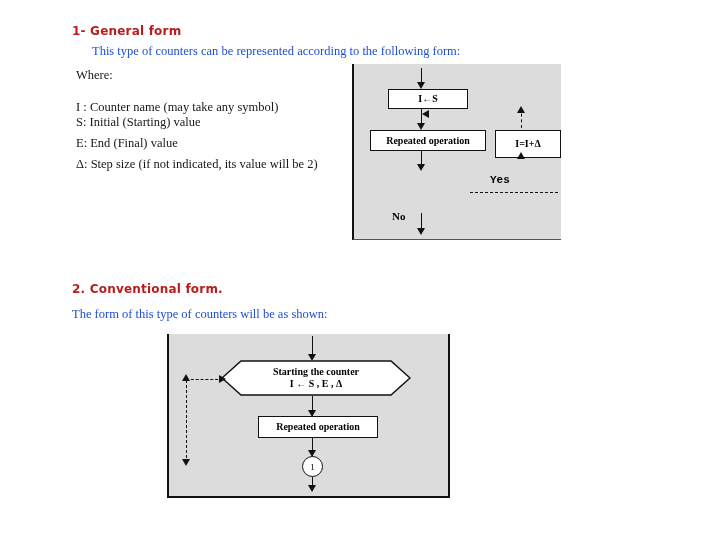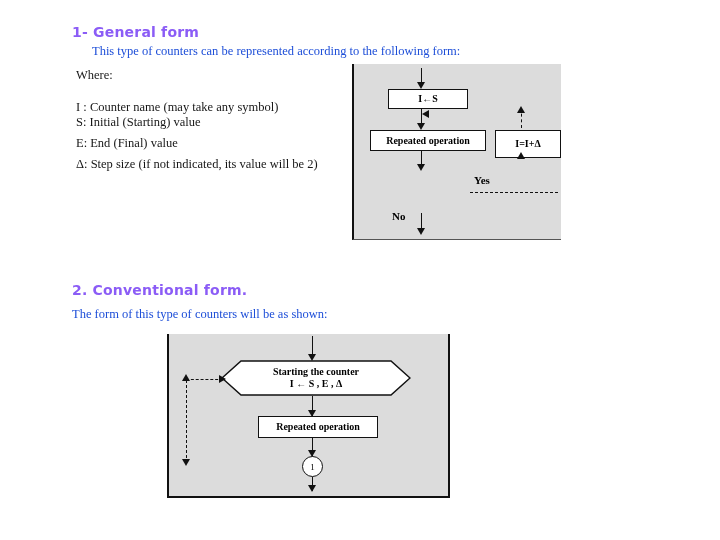--- a/index.html
+++ b/index.html
@@ -14,23 +14,23 @@
     font-family: "Liberation Serif", "DejaVu Serif", serif;
     color: #111111;
     overflow: hidden;
   }
 
   
   .sec-heading {
     position: absolute;
     font-family: "DejaVu Sans", "Liberation Sans", sans-serif;
     font-weight: bold;
-    font-size: 14px;
+    font-size: 12px;
     letter-spacing: 0.2px;
-    color: #8b5cf6;
+    color: #b91c1c;
     white-space: nowrap;
   }
   .body-text {
     position: absolute;
     font-family: "Liberation Serif", "DejaVu Serif", serif;
     font-size: 12.5px;
     color: #1d4ed8;
     white-space: nowrap;
   }
   .where-label {
@@ -221,21 +221,21 @@
   <div class="dashline-v" style="left:167px; top:44px; height:20px;"></div>
   <div class="arrow-up" style="left:163px; top:42px;"></div>
 
   <div class="arrow-up" style="left:163px; top:88px;"></div>
 
   <div class="vline" style="left:67px; top:87px; height:18px;"></div>
   <div class="arrow-down" style="left:63px; top:100px;"></div>
 
 
   <div class="dashline-h" style="left:116px; top:128px; width:88px;"></div>
-  <div class="edge-label" style="left:120px; top:110px;">Yes</div>
+  <div class="edge-label" style="left:136px; top:110px;font-family:Liberation Mono, monospace;">Yes</div>
 
   <div class="vline" style="left:67px; top:149px; height:20px;"></div>
   <div class="arrow-down" style="left:63px; top:164px;"></div>
   <div class="edge-label" style="left:38px; top:146px;">No</div>
 </div>
 
 <div class="sec-heading" style="left:72px; top:282px;">2. Conventional form.</div>
 
 <div class="body-text" style="left:72px; top:307px;">The form of this type of counters will be as shown:</div>
 

